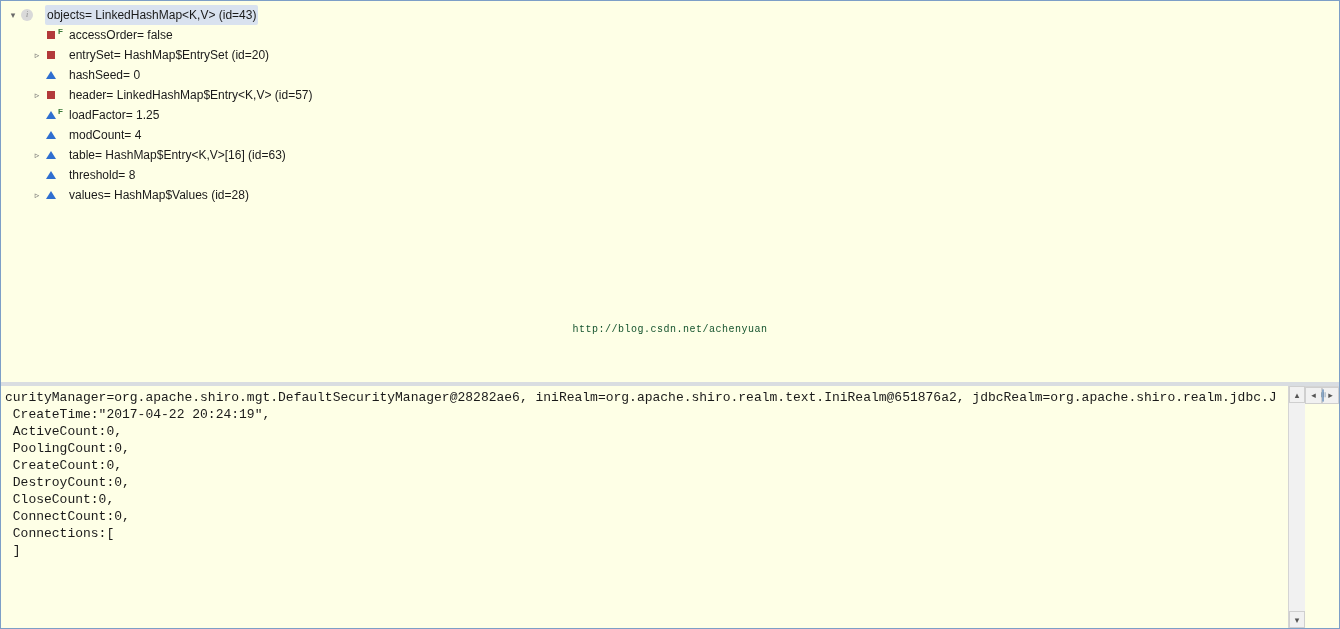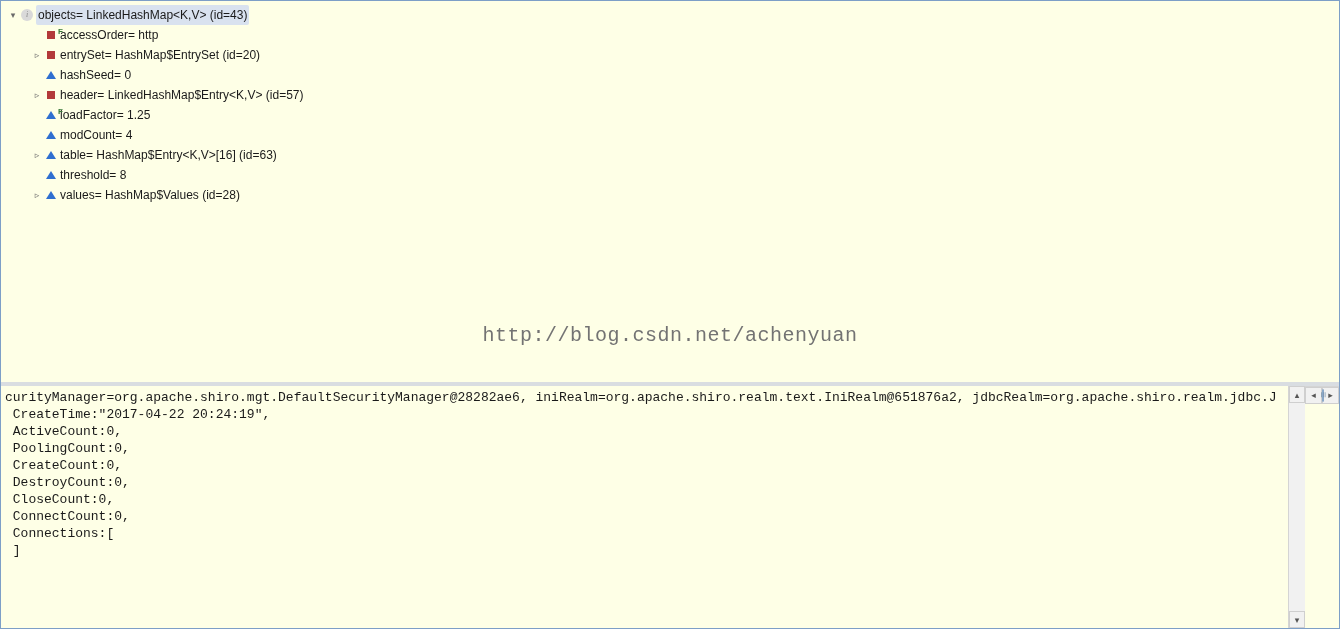--- a/index.html
+++ b/index.html
@@ -11,22 +11,22 @@
   .tree-row.selected .label-box { background:#d9e2ef; border-radius:2px; padding:0 2px; }
   .twisty { width:12px; display:inline-block; text-align:center; color:#6a6a6a; font-size:9px; }
   .spacer { display:inline-block; }
   .ico { width:12px; height:12px; display:inline-flex; align-items:center; justify-content:center; margin:0 3px 0 2px; }
   .tri-blue { width:0; height:0; border-left:5px solid transparent; border-right:5px solid transparent; border-bottom:8px solid #2f6fd0; }
   .sq-red { width:8px; height:8px; background:#b33a3a; }
   .letter-f { position:relative; }
   .letter-f::after { content:"F"; position:absolute; top:-7px; right:-6px; font-size:8px; color:#3a7a3a; font-weight:bold; }
   .circle-i { width:12px; height:12px; border-radius:50%; background:#d9d9d9; display:flex; align-items:center; justify-content:center; }
   .circle-i::after { content:"i"; font-size:8px; color:#888; font-style:italic; font-family:serif; }
-  .label-box { color:#1a1a1a; }
-  .watermark { position:absolute; left:50%; top:323px; transform:translateX(-50%); color:#737373; font-family:"Courier New",monospace; font-size:20px; letter-spacing:0.5px; pointer-events:none; user-select:none; }
+  .label-box { color:#1a1a1a;margin-left:9px; }
+  .watermark { position:absolute; left:50%; top:323px; transform:translateX(-50%); color:#14532d; font-family:"Courier New",monospace; font-size:10px; letter-spacing:0.5px; pointer-events:none; user-select:none; }
   .bottom-panel { flex:1; background:#feffe6; position:relative; display:flex; flex-direction:row; }
   .console-wrap { flex:1; overflow:hidden; position:relative; }
   .console { position:absolute; left:0; top:0; height:100%; white-space:pre; font-family:Consolas,"Courier New",monospace; font-size:13px; color:#1a1a1a; padding:3px 0 0 2px; line-height:17px; }
   .hscroll { height:17px; background:#f1f1f1; border-top:1px solid #d4d4d4; display:flex; align-items:center; }
   .hs-btn { width:17px; height:17px; background:#f1f1f1; border:1px solid #cfcfcf; display:flex; align-items:center; justify-content:center; font-size:9px; color:#555; }
   .hs-track { flex:1; height:17px; background:#e9e9e9; position:relative; margin:0 0; }
   .hs-thumb { position:absolute; left:2.8%; width:83%; top:2px; bottom:2px; background:#cfe0f7; border:1px solid #8aa8c8; border-radius:2px; }
   .hs-thumb::after { content:"≡"; position:absolute; left:50%; top:50%; transform:translate(-50%,-50%) rotate(90deg); color:#7a94ad; font-size:10px; }
   .vscroll { position:absolute; right:0; top:0; bottom:0; width:17px; background:#f1f1f1; border-left:1px solid #d4d4d4; display:flex; flex-direction:column; }
   .vs-btn { height:17px; border:1px solid #cfcfcf; display:flex; align-items:center; justify-content:center; font-size:9px; color:#555; background:#f1f1f1; }
@@ -48,21 +48,21 @@
           </span>
         <span class="label-box">objects= LinkedHashMap&lt;K,V&gt;  (id=43)</span>
       </div>
 
       <div id="tree-children">
           <div class="tree-row">
             <span class="spacer" style="width: 42px;"></span>
             <span class="ico letter-f">
               <span class="sq-red"></span>
             </span>
-            <span class="label-box">accessOrder= http</span>
+            <span class="label-box">accessOrder= false</span>
           </div>
           <div class="tree-row">
             <span class="spacer" style="width: 30px;"></span>
             <span class="twisty">▹</span>
             <span class="ico">
               <span class="sq-red"></span>
             </span>
             <span class="label-box">entrySet= HashMap$EntrySet  (id=20)</span>
           </div>
           <div class="tree-row">

